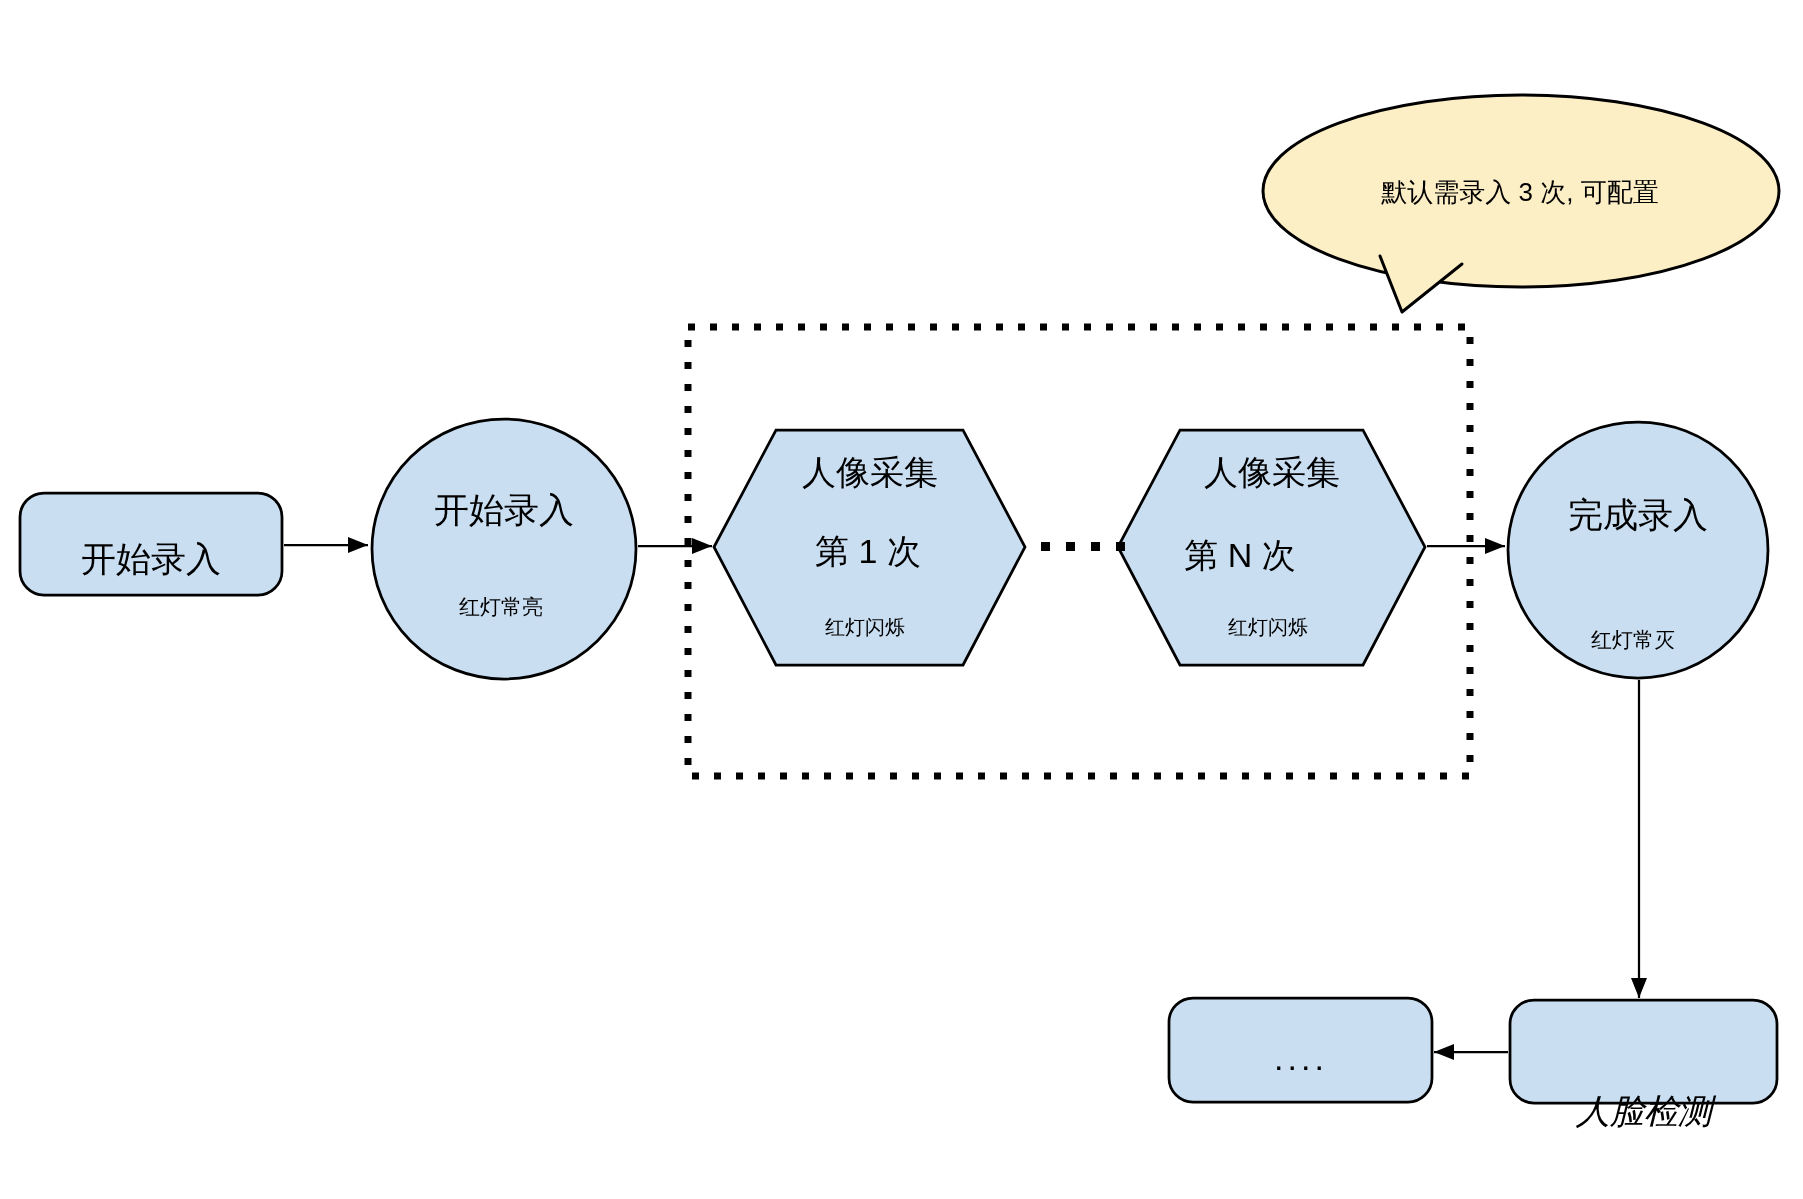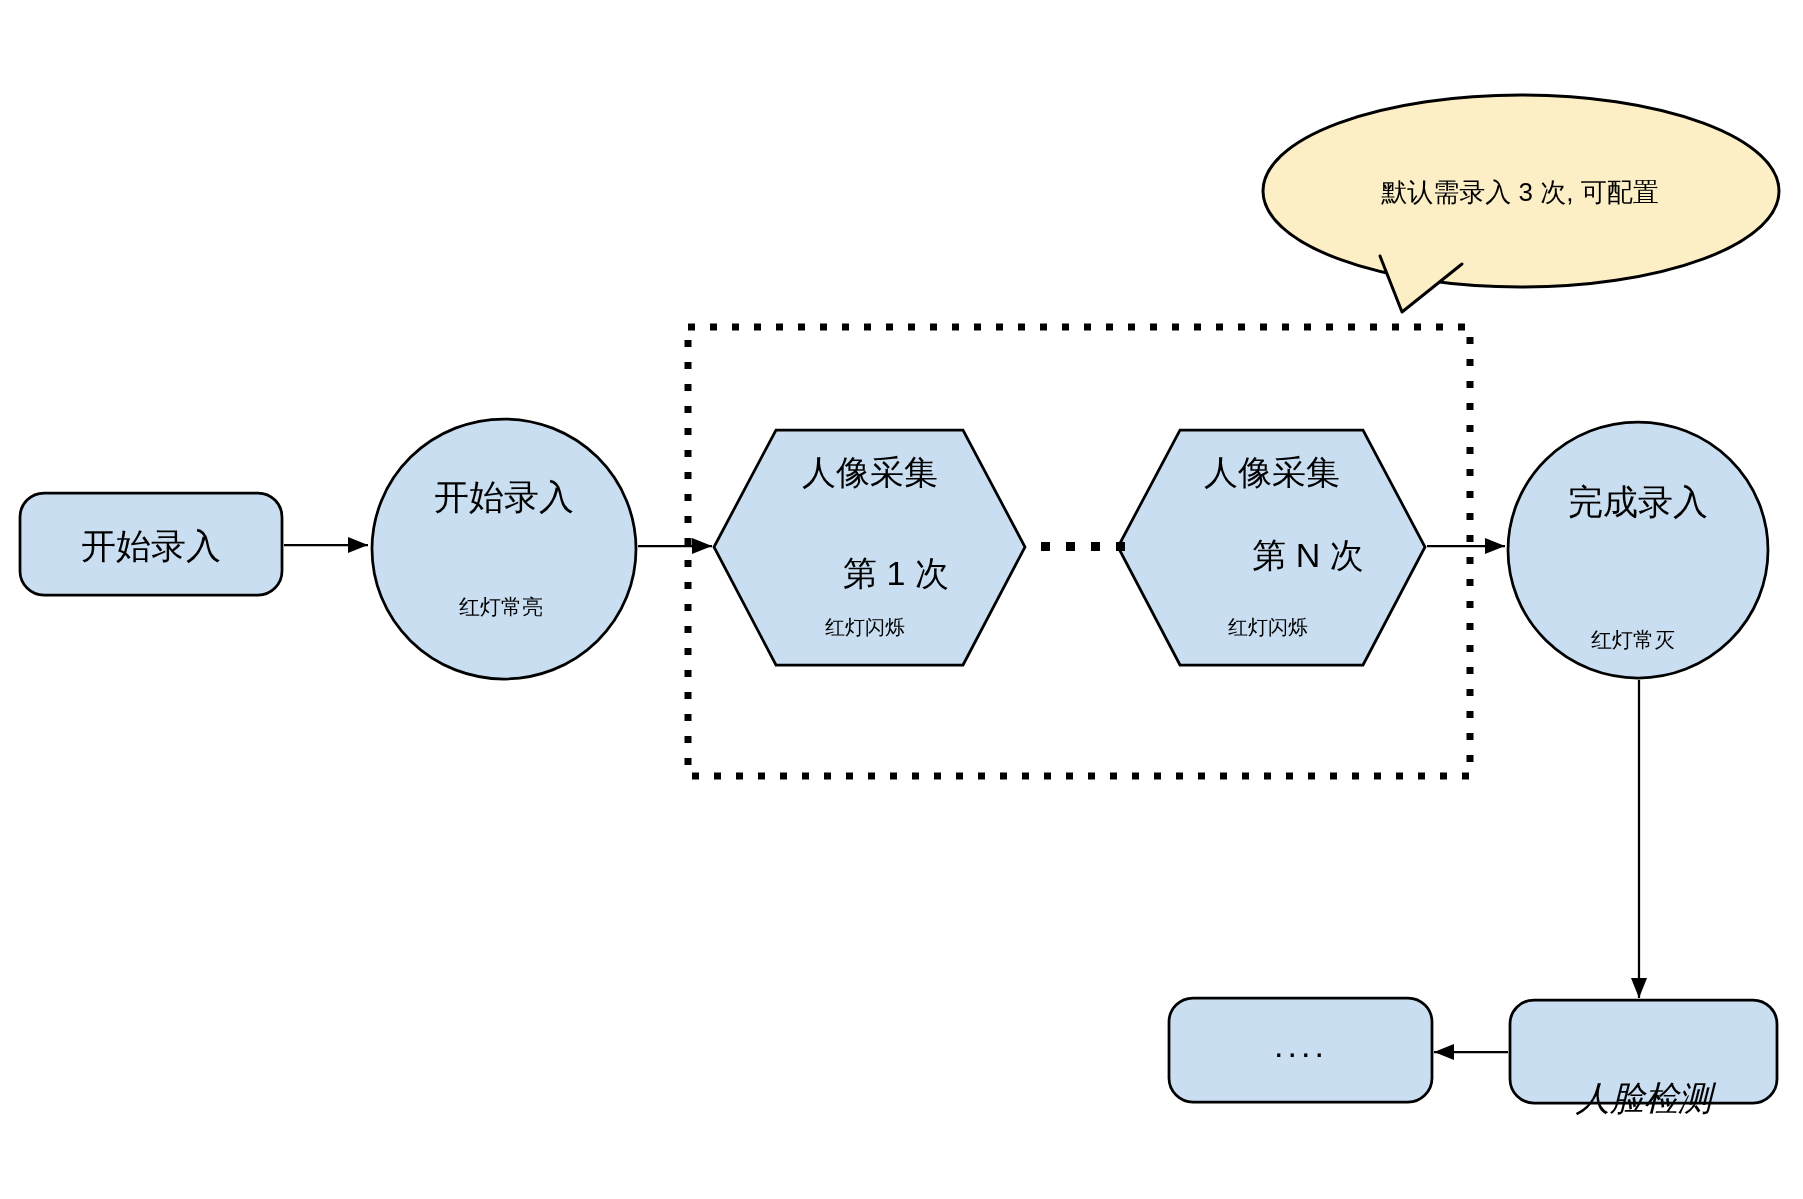--- a/index.html
+++ b/index.html
@@ -43,21 +43,21 @@
   }
   .dot { fill: var(--node-stroke, #000000); }
   .lbl {
     position: absolute;
     transform: translate(-50%, -50%);
     white-space: nowrap;
     color: #000;
     text-align: center;
     line-height: 1.1;
   }
-  .lbl-main { font-size: 35px; }
+  .lbl-main { font-size: 35px; margin-top: 13px; }
   .lbl-hex  { font-size: 34px; }
   .lbl-sub  { font-size: 21px; font-weight: 500; }
   .lbl-callout { font-size: 26px; margin-left: 30px; }
 </style>
 </head>
 <body>
 
 <div class="canvas">
 
   <svg class="diagram-svg" viewBox="0 0 1803 1199">
@@ -99,25 +99,25 @@
       <rect class="dot" x="1116" y="542" width="9" height="9"></rect>
     </g>
   </svg>
 
   <div class="lbl lbl-main" style="left:151px; top:546px;">开始录入</div>
 
   <div class="lbl lbl-main" style="left:504px; top:497px;">开始录入</div>
   <div class="lbl lbl-sub" style="left:501px; top:607px;text-align:center;">红灯常亮</div>
 
   <div class="lbl lbl-hex" style="left:870px; top:473px;">人像采集</div>
-  <div class="lbl lbl-hex" style="left:868px; top:574px;margin-left:28px;">第 1 次</div>
+  <div class="lbl lbl-hex" style="left:868px; top:552px;">第 1 次</div>
   <div class="lbl lbl-sub" style="left:865px; top:627px; font-size:20px;">红灯闪烁</div>
 
   <div class="lbl lbl-hex" style="left:1272px; top:473px;">人像采集</div>
-  <div class="lbl lbl-hex" style="left:1308px; top:556px;">第 N 次</div>
+  <div class="lbl lbl-hex" style="left:1240px; top:556px;">第 N 次</div>
   <div class="lbl lbl-sub" style="left:1268px; top:627px; font-size:20px;">红灯闪烁</div>
 
   <div class="lbl lbl-main" style="left:1638px; top:502px;">完成录入</div>
   <div class="lbl lbl-sub" style="left:1633px; top:640px;">红灯常灭</div>
 
   <div class="lbl lbl-main" style="left:1644px; top:1099px; font-size:34px;font-style:italic;">人脸检测</div>
 
   <div class="lbl lbl-main" style="left:1301px; top:1046px; font-size:34px; letter-spacing:4px;">....</div>
 
   <div class="lbl lbl-callout" style="left:1490px; top:192px;">默认需录入 3 次, 可配置</div>

